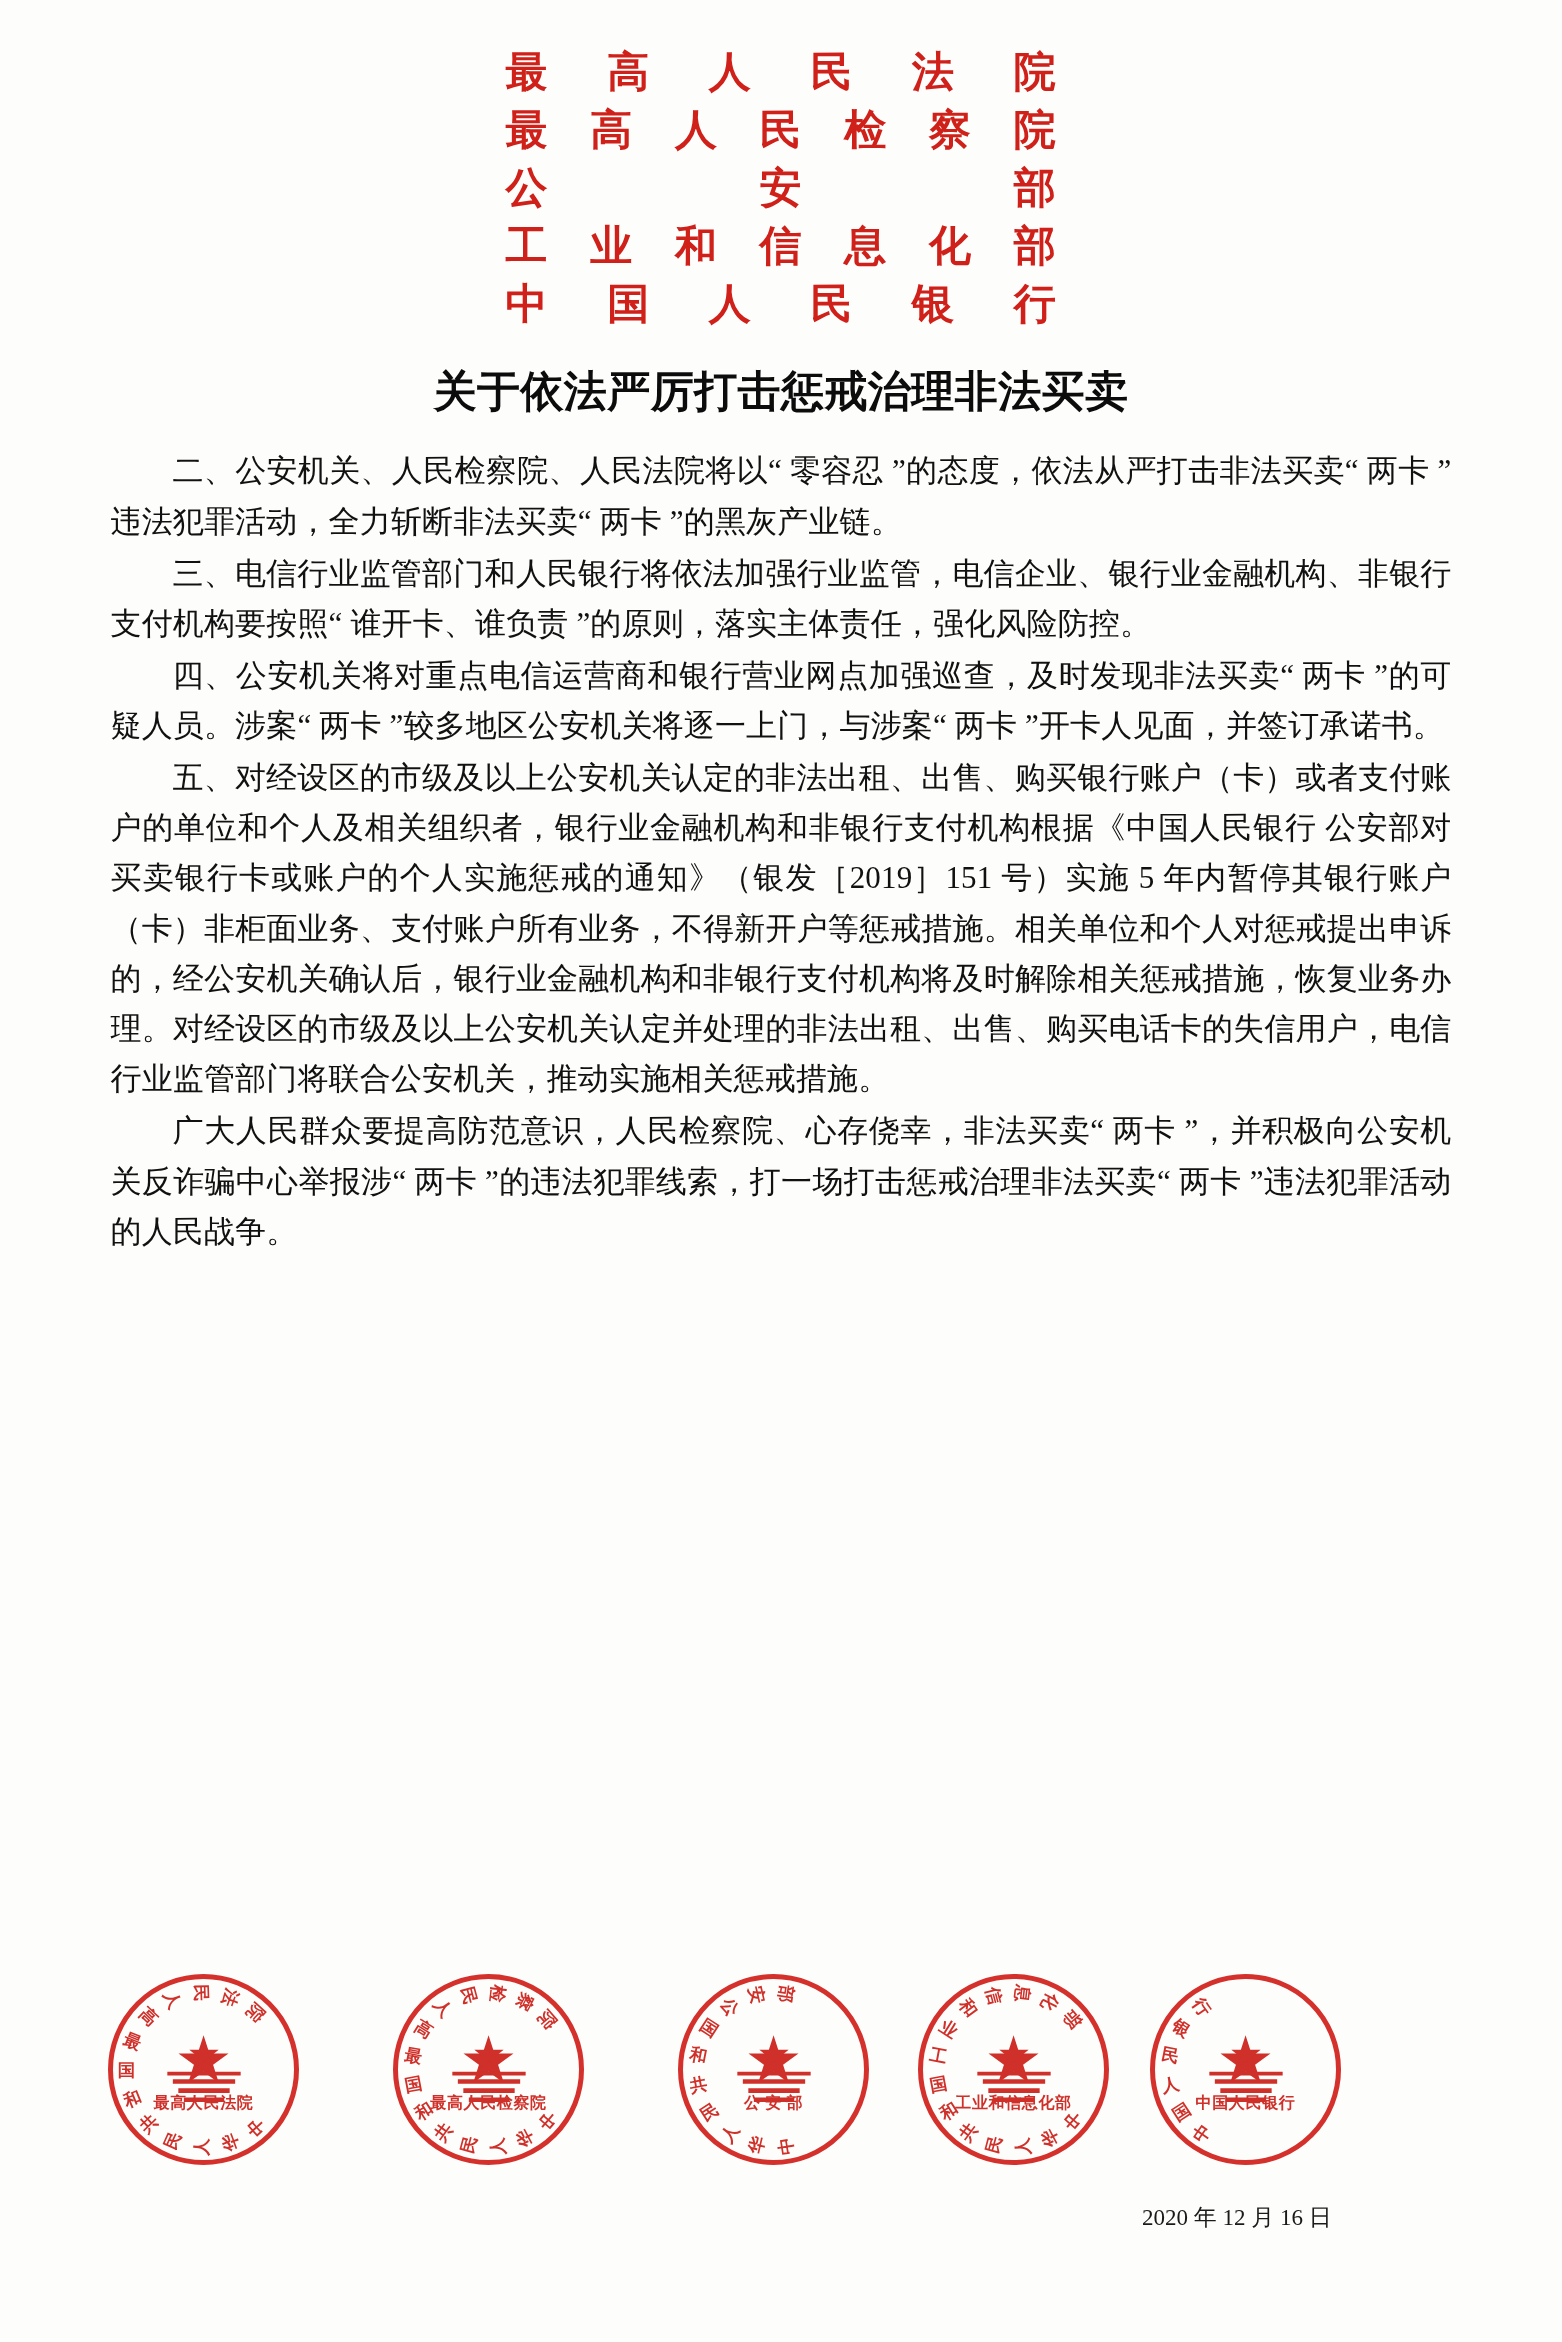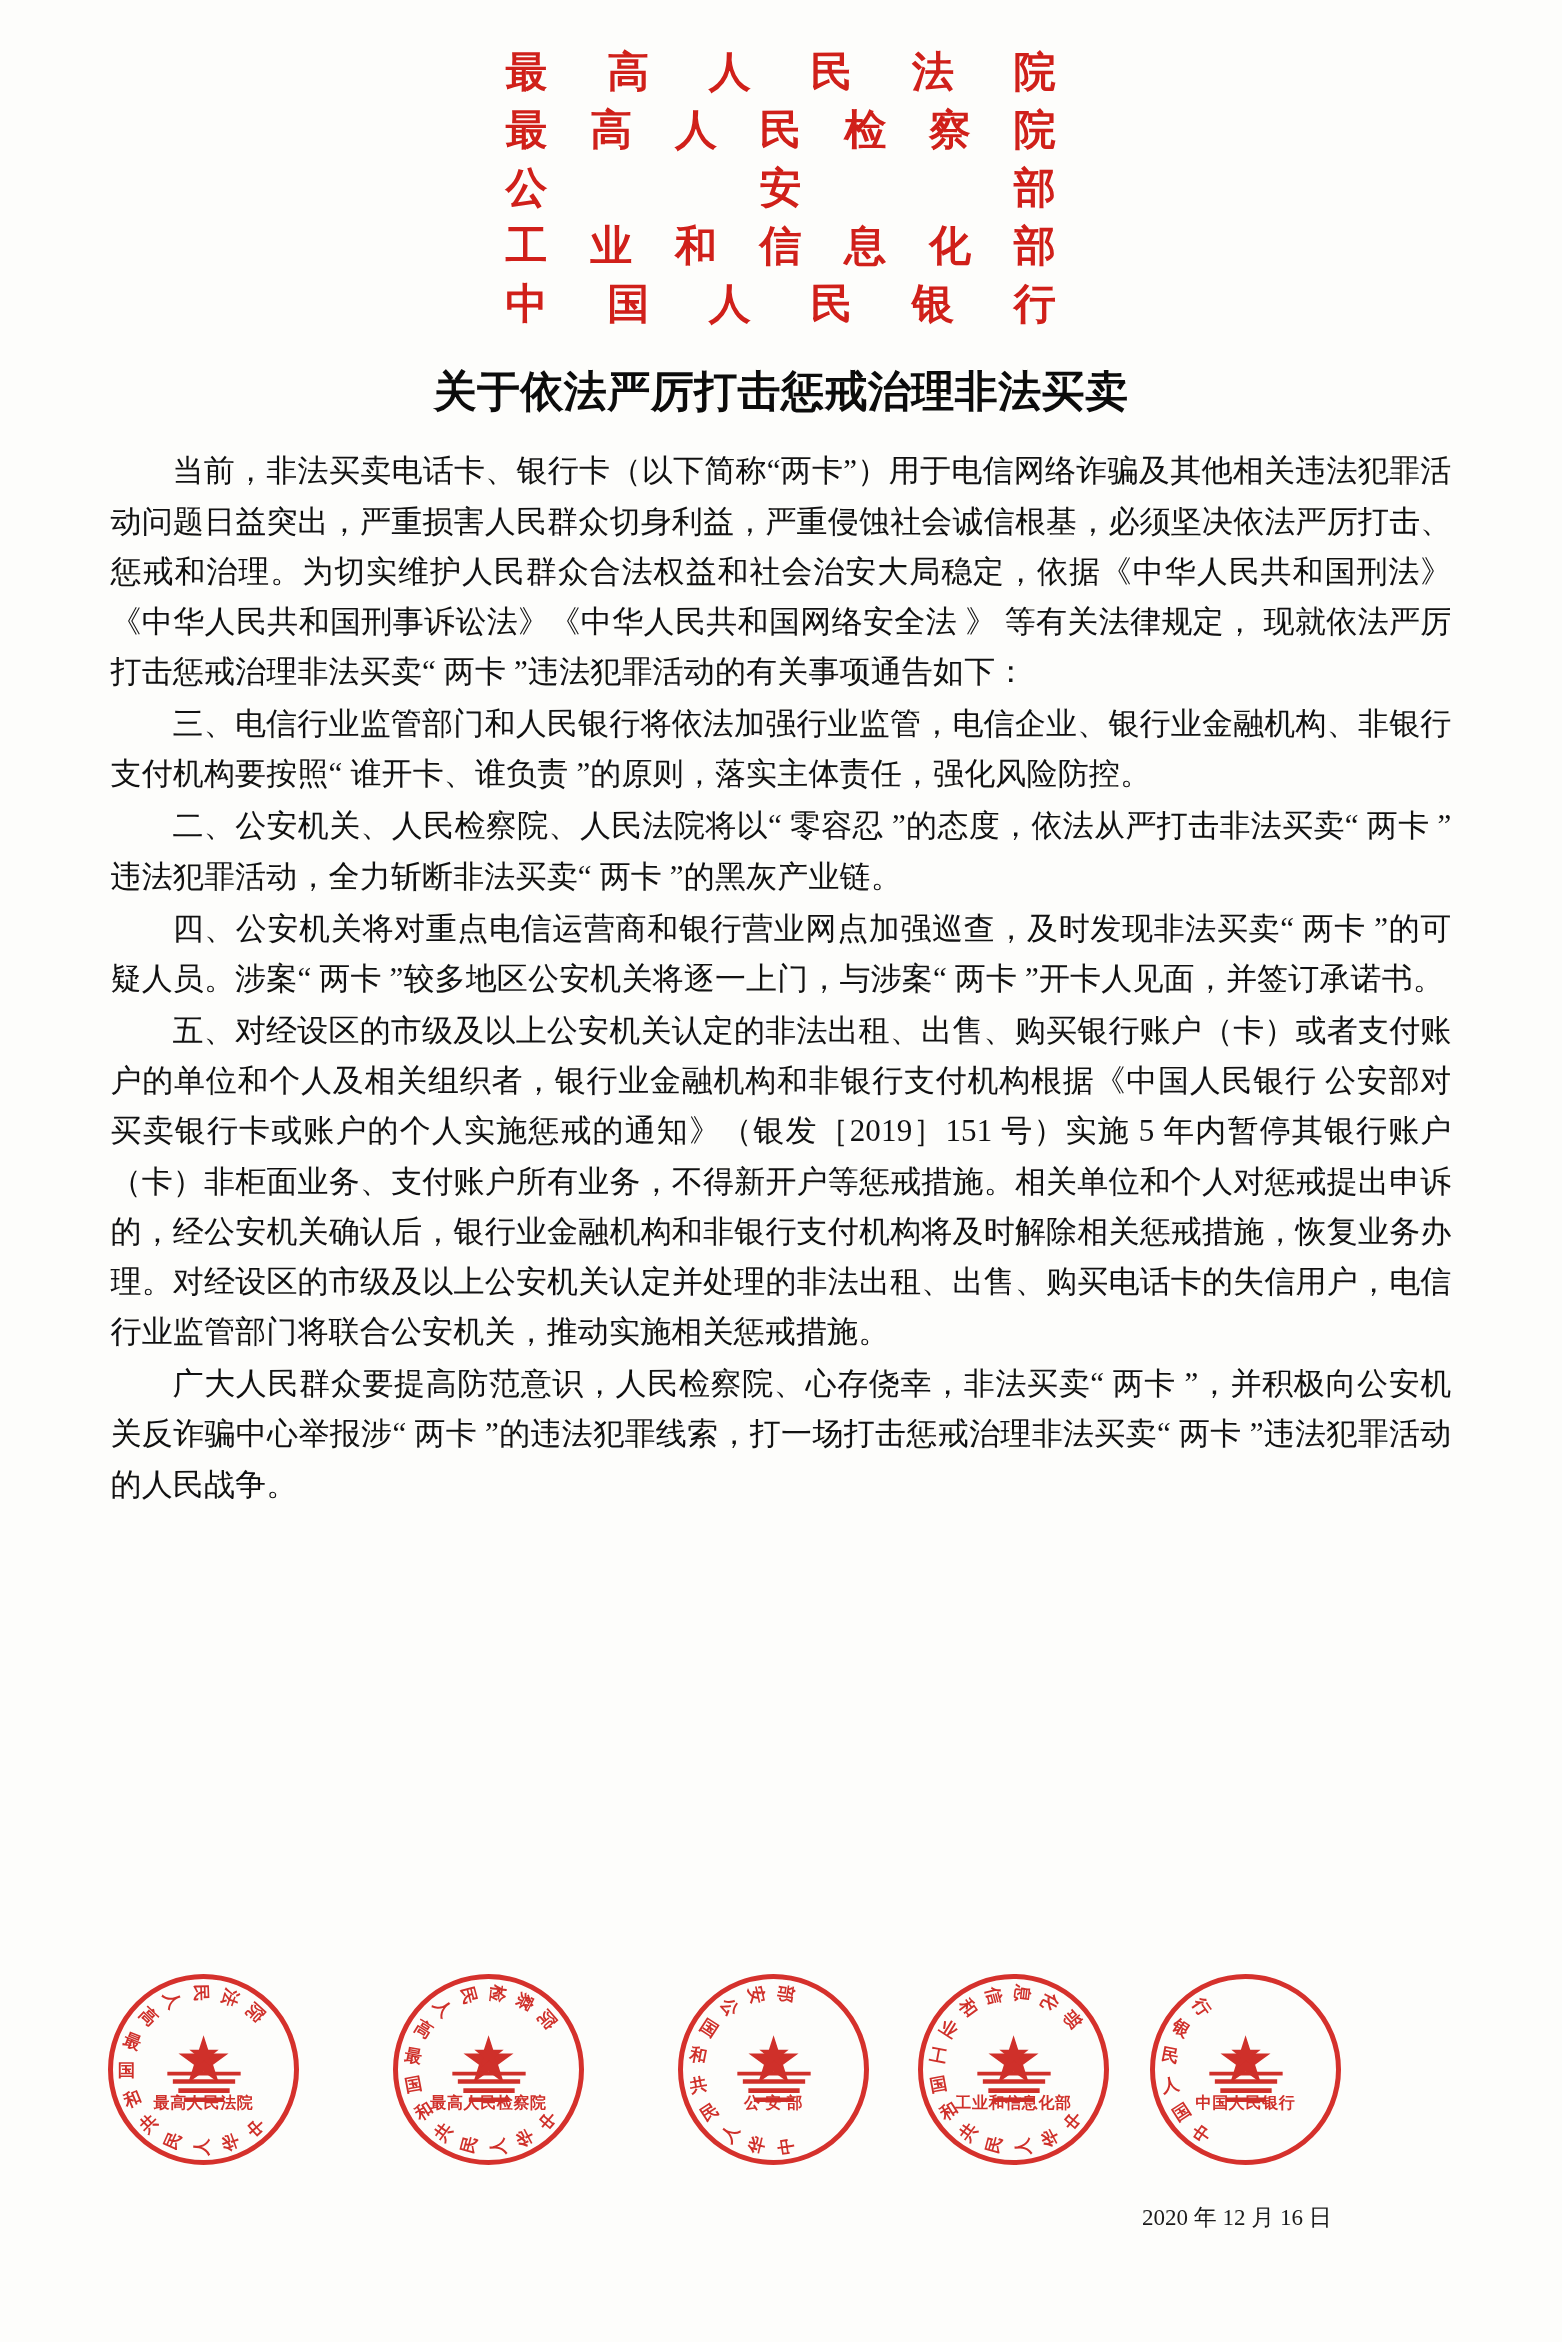--- a/index.html
+++ b/index.html
@@ -198,23 +198,22 @@
         <span class="ch">银</span>
         <span class="ch">行</span>
       </div>
   </div>
 
   <div class="doc-title">
     <div>关于依法严厉打击惩戒治理非法买卖</div>
   </div>
 
   <div class="body-text">
-    <p>当前，非法买卖电话卡、银行卡（以下简称“两卡”）用于电信网络诈骗及其他相关违法犯罪活动问题日益突出，严重损害人民群众切身利益，严重侵蚀社会诚信根基，必须坚决依法严厉打击、惩戒和治理。为切实维护人民群众合法权益和社会治安大局稳定，依据《中华人民共和国刑法》《中华人民共和国刑事诉讼法》《中华人民共和国网络安全法 》 等有关法律规定， 现就依法严厉打击惩戒治理非法买卖“ 两卡 ”违法犯罪活动的有关事项通告如下：</p>
+    <p>二、公安机关、人民检察院、人民法院将以“ 零容忍 ”的态度，依法从严打击非法买卖“ 两卡 ”违法犯罪活动，全力斩断非法买卖“ 两卡 ”的黑灰产业链。</p>
     <p>三、电信行业监管部门和人民银行将依法加强行业监管，电信企业、银行业金融机构、非银行支付机构要按照“ 谁开卡、谁负责 ”的原则，落实主体责任，强化风险防控。</p>
-    <p>二、公安机关、人民检察院、人民法院将以“ 零容忍 ”的态度，依法从严打击非法买卖“ 两卡 ”违法犯罪活动，全力斩断非法买卖“ 两卡 ”的黑灰产业链。</p>
     <p>四、公安机关将对重点电信运营商和银行营业网点加强巡查，及时发现非法买卖“ 两卡 ”的可疑人员。涉案“ 两卡 ”较多地区公安机关将逐一上门，与涉案“ 两卡 ”开卡人见面，并签订承诺书。</p>
     <p>五、对经设区的市级及以上公安机关认定的非法出租、出售、购买银行账户（卡）或者支付账户的单位和个人及相关组织者，银行业金融机构和非银行支付机构根据《中国人民银行 公安部对买卖银行卡或账户的个人实施惩戒的通知》（银发［2019］151 号）实施 5 年内暂停其银行账户（卡）非柜面业务、支付账户所有业务，不得新开户等惩戒措施。相关单位和个人对惩戒提出申诉的，经公安机关确认后，银行业金融机构和非银行支付机构将及时解除相关惩戒措施，恢复业务办理。对经设区的市级及以上公安机关认定并处理的非法出租、出售、购买电话卡的失信用户，电信行业监管部门将联合公安机关，推动实施相关惩戒措施。</p>
     <p>广大人民群众要提高防范意识，人民检察院、心存侥幸，非法买卖“ 两卡 ”，并积极向公安机关反诈骗中心举报涉“ 两卡 ”的违法犯罪线索，打一场打击惩戒治理非法买卖“ 两卡 ”违法犯罪活动的人民战争。</p>
   </div>
 
   <div class="seals">
 
     <div class="seal" style="left:108px; top:9.2px;">
       <div class="ring-text">
           <span style="transform: rotate(-222deg) translate(0px, -77px) rotate(90deg) translate(-50%, -50%);">中</span>

